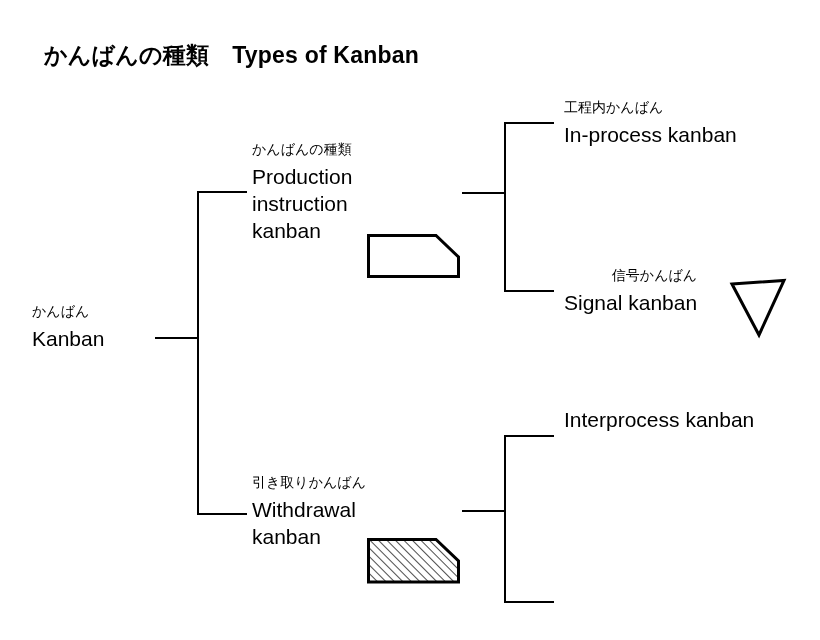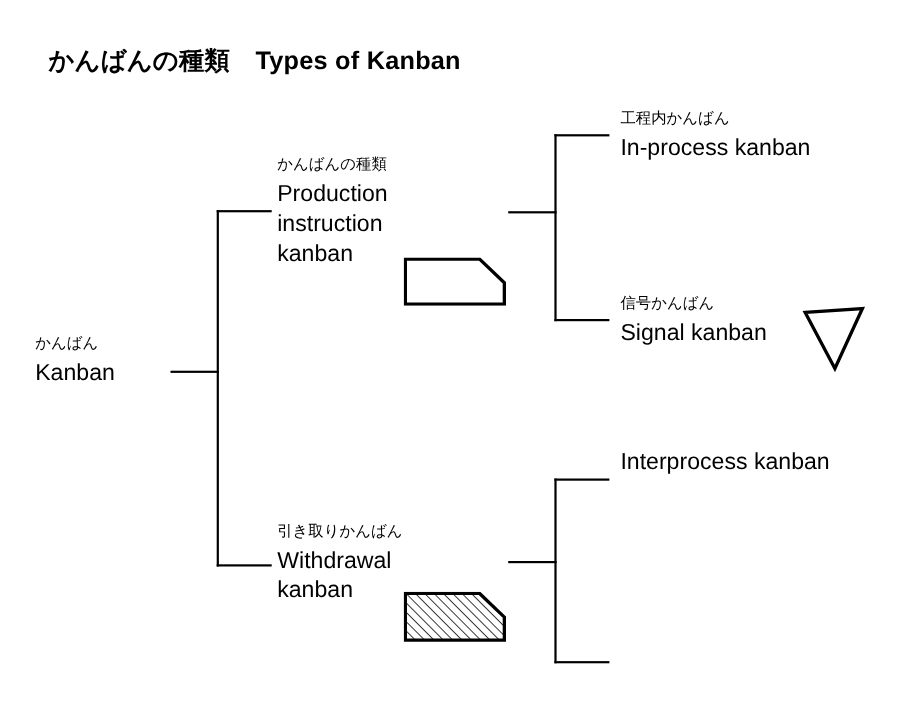--- a/index.html
+++ b/index.html
@@ -120,21 +120,21 @@
       </defs>
       <path d="M1.5 1.5 H69 L91.5 23 V44 H1.5 Z" fill="url(#hatch45)" stroke="#000000" stroke-width="3" stroke-linejoin="miter"></path>
     </svg>
   </div>
 
   <div class="node" style="left:564px; top:73px;">
     <span class="ja">工程内かんばん</span>
     <span class="en">In-process kanban</span>
   </div>
 
-  <div class="node" style="left:564px; top:241px;">
+  <div class="node" style="left:564px; top:241px;text-align:right;">
     <span class="ja">信号かんばん</span>
     <span class="en">Signal kanban</span>
   </div>
 
   <div class="tri" style="left:728px; top:258px;">
     <svg width="62" height="62" viewBox="0 0 62 62" xmlns="http://www.w3.org/2000/svg">
       <path d="M4 6 L56 2.5 L31 57 Z" fill="#ffffff" stroke="#000000" stroke-width="3" stroke-linejoin="miter"></path>
     </svg>
   </div>
 

